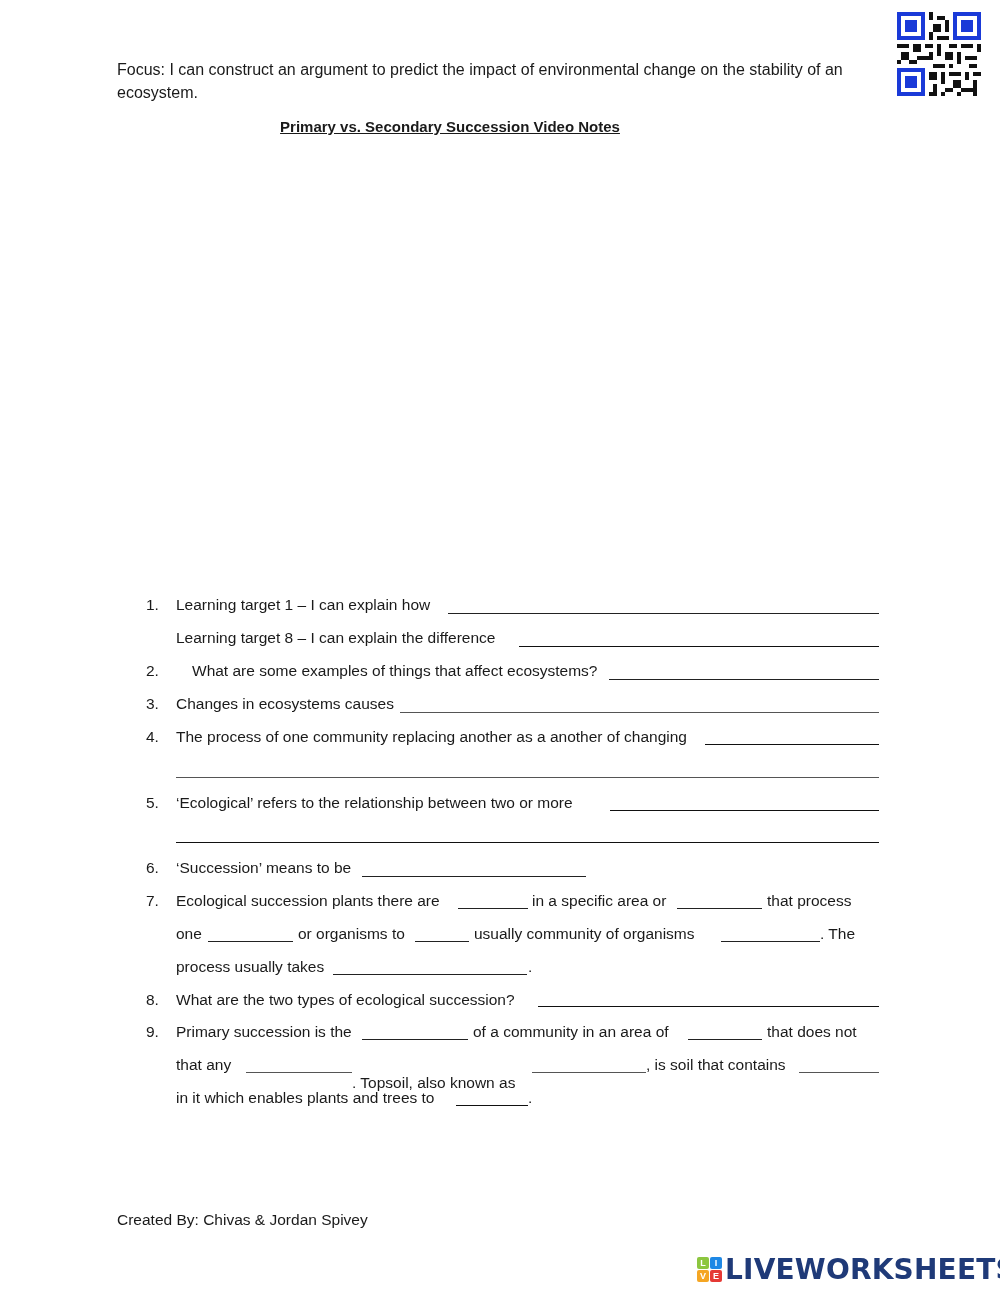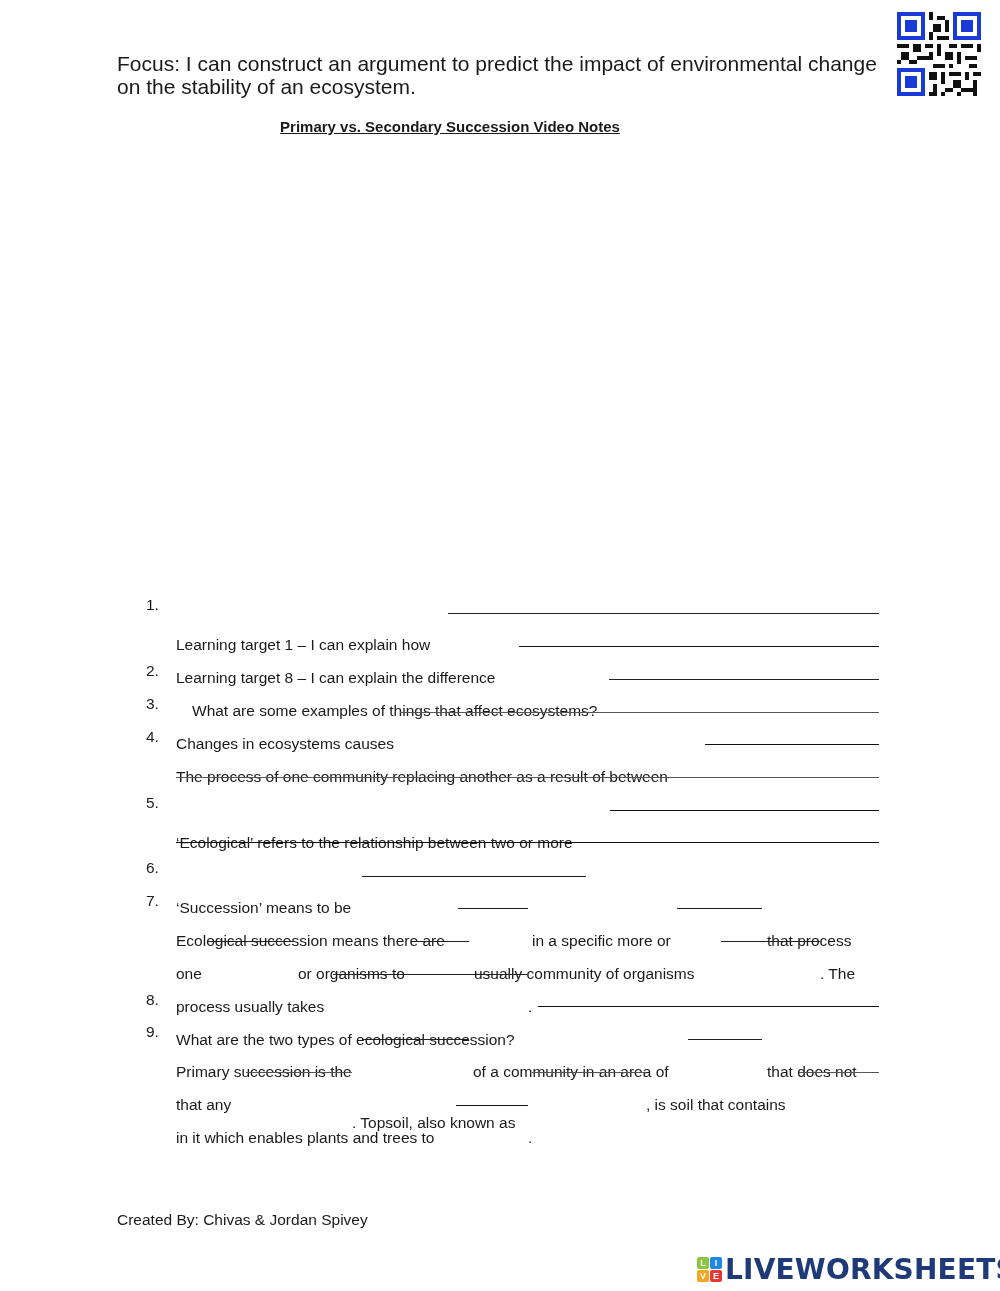--- a/index.html
+++ b/index.html
@@ -1,23 +1,23 @@
 <!DOCTYPE html>
 <html><head>
 <meta charset="utf-8">
 <style>
   html, body { margin: 0; padding: 0; background: #ffffff; }
   body { width: 1000px; height: 1291px; position: relative; overflow: hidden;
          font-family: "Liberation Sans", sans-serif; color: #1a1a1a; }
   .abs { position: absolute; }
-  .focus { left: 117px; top: 52px; width: 770px; font-size: 21px; line-height: 23px; }
+  .focus { left: 117px; top: 58px; width: 770px; font-size: 16px; line-height: 23px; }
   .title { left: 0; width: 900px; top: 118px; text-align: center; font-size: 15px; font-weight: bold; text-decoration: underline; }
   .video-area { left: 140px; top: 150px; width: 720px; height: 430px; }
   .qr { left: 897px; top: 12px; width: 84px; height: 84px; }
-  .q { position: absolute; font-size: 15.5px; white-space: nowrap; line-height: 20px; margin-top: 40px; }
+  .q { position: absolute; font-size: 15.5px; white-space: nowrap; line-height: 20px; }
   .num { position: absolute; font-size: 15.5px; line-height: 20px; }
   .blank { position: absolute; border-bottom: 1px solid #222; height: 0; }
   .blank.thick { border-bottom: 1.5px solid #111; }
   .blank.gray { border-bottom: 1px solid #555; }
   .footer { left: 117px; top: 1211px; font-size: 15.5px; }
   .logo { left: 697px; top: 1254px; height: 30px; display: flex; align-items: center; }
   .logo-grid { display: grid; grid-template-columns: 12px 12px; grid-template-rows: 12px 12px; gap: 1px; margin-right: 3px; }
   .logo-grid span { font-size: 9px; font-weight: bold; color: #fff; display: flex; align-items: center; justify-content: center; border-radius: 2px; }
   .logo-text { font-size: 28px; font-weight: bold; color: #1f3a78; letter-spacing: 0.2px; font-family: "DejaVu Sans", sans-serif; }
 </style>
@@ -99,37 +99,37 @@
 
 <span class="num" style="left:146px;top:661px">2.</span>
 <span class="q" style="left:192px;top:661px">What are some examples of things that affect ecosystems?</span>
 <div class="blank" style="left:609px;top:679px;width:270px"></div>
 
 <span class="num" style="left:146px;top:694px">3.</span>
 <span class="q" style="left:176px;top:694px">Changes in ecosystems causes</span>
 <div class="blank gray" style="left:400px;top:712px;width:479px"></div>
 
 <span class="num" style="left:146px;top:727px">4.</span>
-<span class="q" style="left:176px;top:727px">The process of one community replacing another as a result of between</span>
+<span class="q" style="left:176px;top:727px">The process of one community replacing another as a another of changing</span>
 <div class="blank thick" style="left:705px;top:744px;width:174px"></div>
 <div class="blank gray" style="left:176px;top:777px;width:703px"></div>
 
 <span class="num" style="left:146px;top:793px">5.</span>
 <span class="q" style="left:176px;top:793px">‘Ecological’ refers to the relationship between two or more</span>
 <div class="blank thick" style="left:610px;top:810px;width:269px"></div>
 <div class="blank thick" style="left:176px;top:842px;width:703px"></div>
 
 <span class="num" style="left:146px;top:858px">6.</span>
 <span class="q" style="left:176px;top:858px">‘Succession’ means to be</span>
 <div class="blank" style="left:362px;top:876px;width:224px"></div>
 
 <span class="num" style="left:146px;top:891px">7.</span>
-<span class="q" style="left:176px;top:891px">Ecological succession means there are</span>
+<span class="q" style="left:176px;top:891px">Ecological succession plants there are</span>
 <div class="blank" style="left:458px;top:908px;width:70px"></div>
-<span class="q" style="left:532px;top:891px">in a specific more or</span>
+<span class="q" style="left:532px;top:891px">in a specific area or</span>
 <div class="blank" style="left:677px;top:908px;width:85px"></div>
 <span class="q" style="left:767px;top:891px">that process</span>
 
 <span class="q" style="left:176px;top:924px">one</span>
 <div class="blank" style="left:208px;top:941px;width:85px"></div>
 <span class="q" style="left:298px;top:924px">or organisms to</span>
 <div class="blank" style="left:415px;top:941px;width:54px"></div>
 <span class="q" style="left:474px;top:924px">usually community of organisms</span>
 <div class="blank" style="left:721px;top:941px;width:99px"></div>
 <span class="q" style="left:820px;top:924px">.  The</span>

